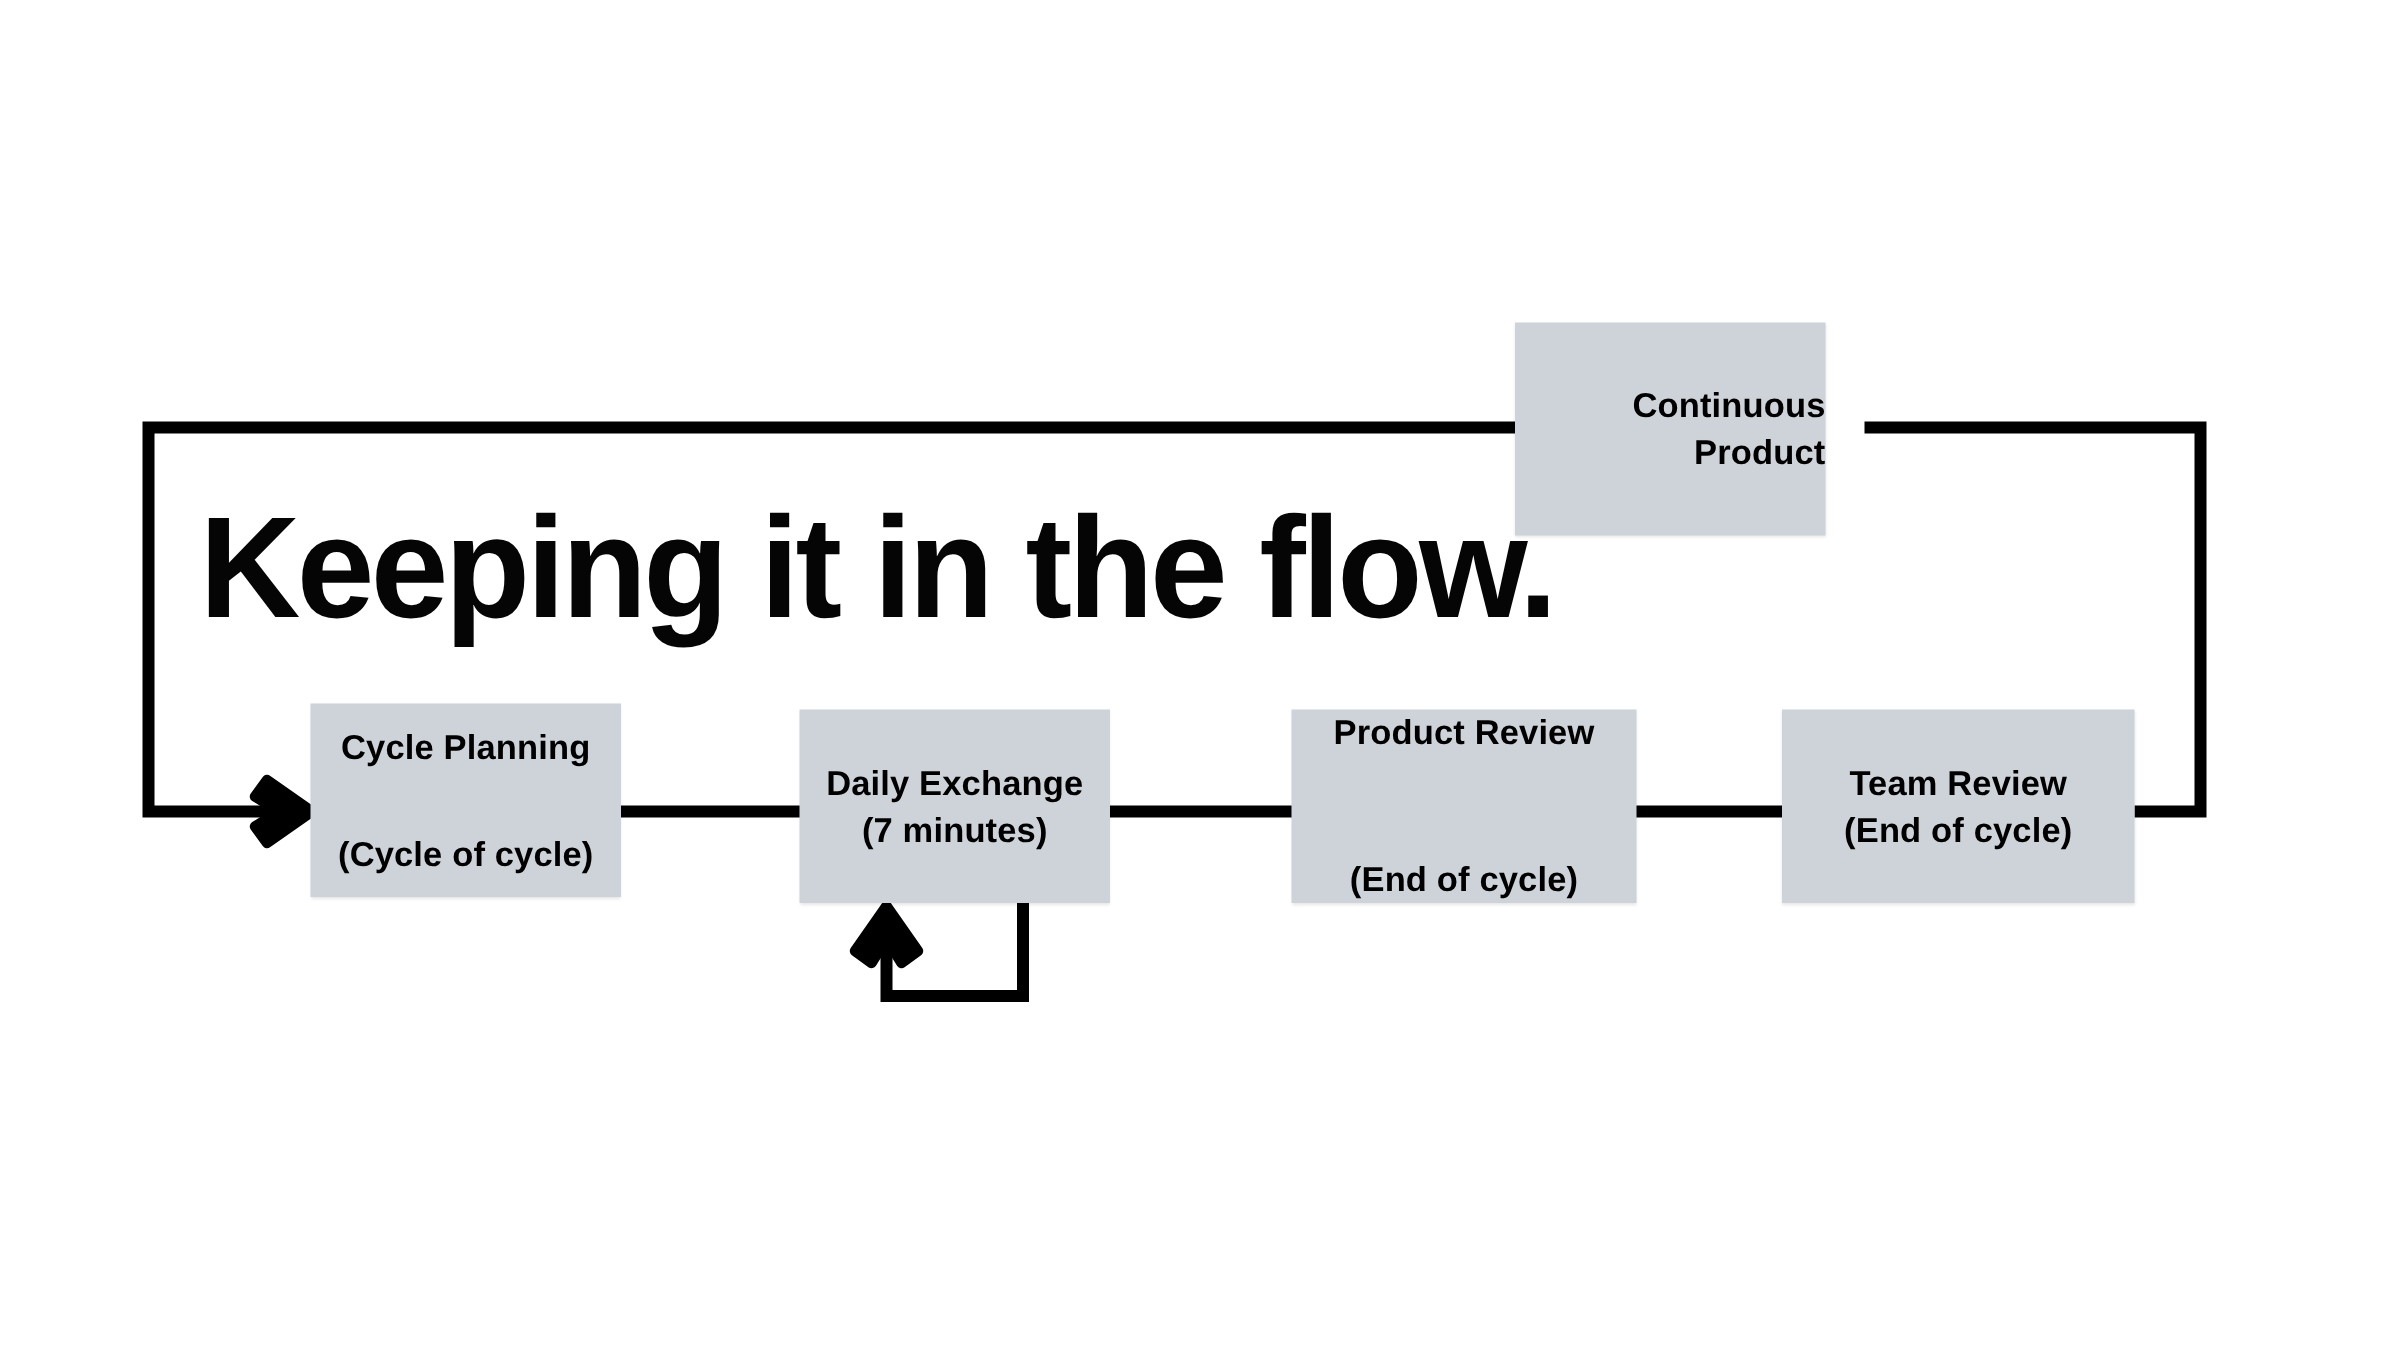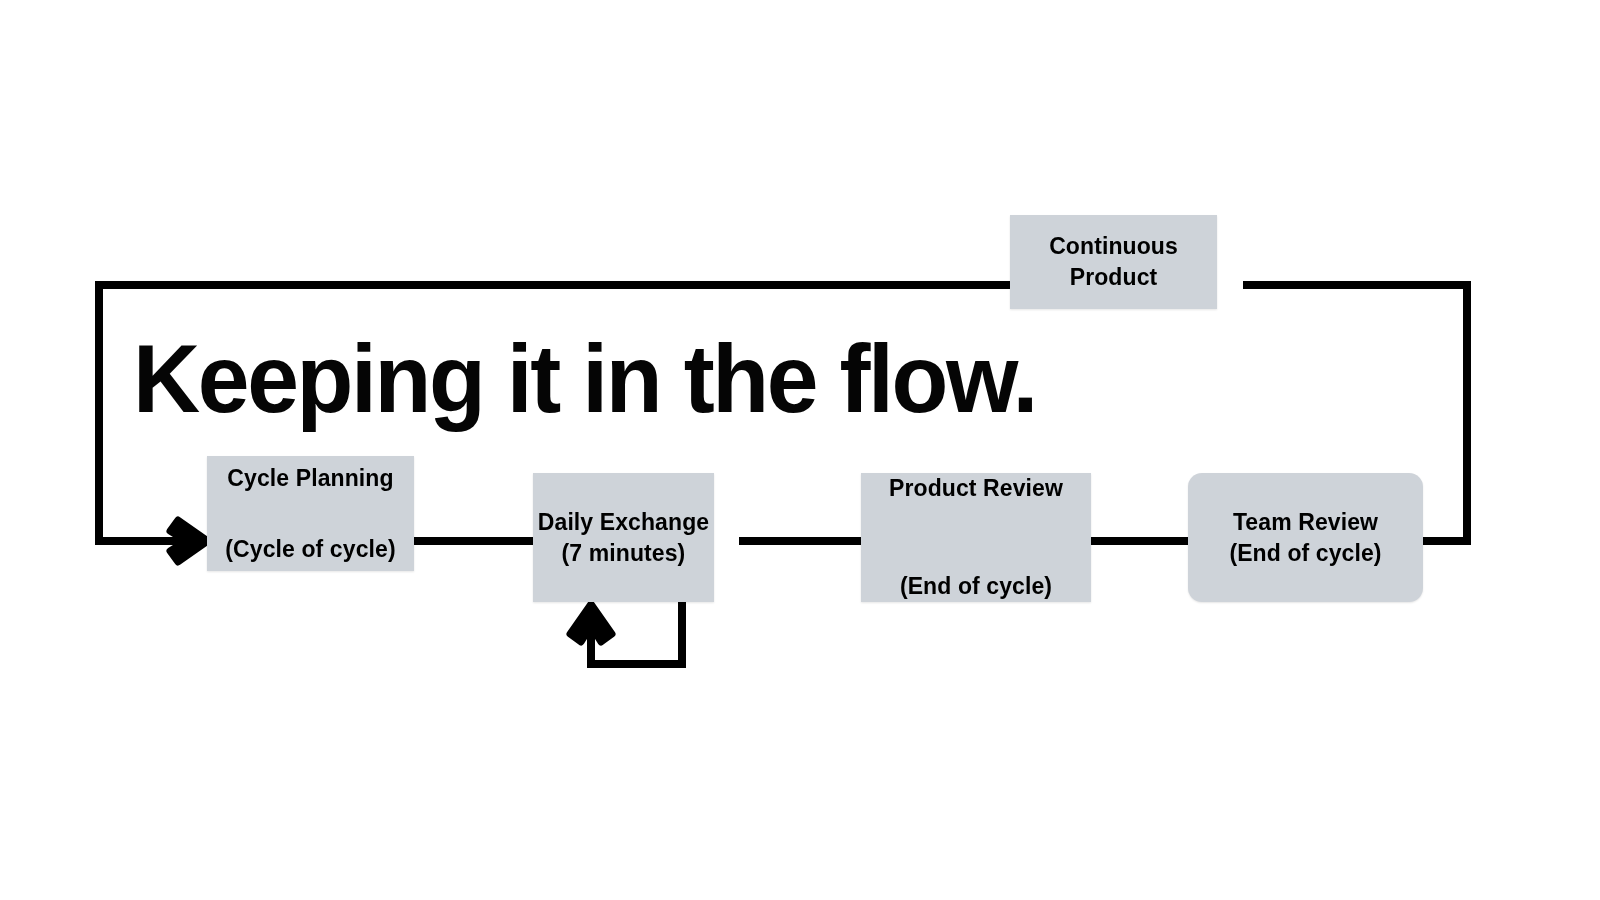--- a/index.html
+++ b/index.html
@@ -43,49 +43,49 @@
     z-index: 3;
   }
   .node-line {
     display: block;
     white-space: nowrap;
   }
   #node-continuous {
     left: 1010px;
     top: 215px;
     width: 207px;
-    height: 94px;
+    height: 142px;
     z-index: 4;
+    align-items: flex-end;
   }
   #node-cycle-planning {
     left: 207px;
-    top: 456px;
+    top: 469px;
     width: 207px;
-    height: 115px;
+    height: 129px;
     gap: 40px;
   }
   #node-daily-exchange {
     left: 533px;
     top: 473px;
-    width: 181px;
+    width: 207px;
     height: 129px;
   }
   #node-product-review {
     left: 861px;
     top: 473px;
     width: 230px;
     height: 129px;
     justify-content: space-between;
   }
   #node-team-review {
     left: 1188px;
     top: 473px;
     width: 235px;
     height: 129px;
-    border-radius: 14px;
   }
   #page-title {
     position: absolute;
     left: 133px;
     top: 325px;
     font-family: "Liberation Sans", sans-serif;
     font-weight: bold;
     font-size: 96px;
     line-height: 108px;
     letter-spacing: -2.5px;

